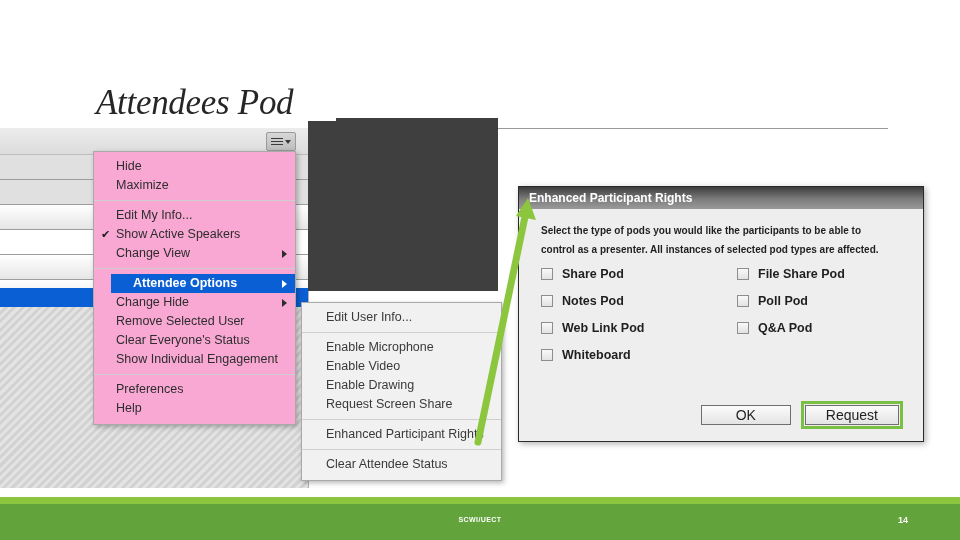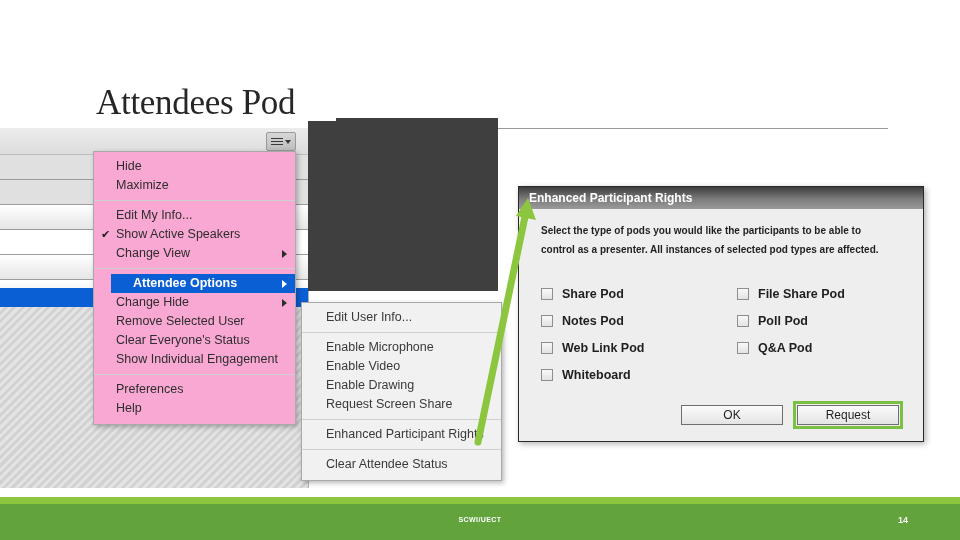--- a/index.html
+++ b/index.html
@@ -7,21 +7,21 @@
     width:960px;height:540px;overflow:hidden;background:#ffffff;
     font-family:"Liberation Sans",sans-serif;position:relative;
   }
   .stage{position:absolute;left:0;top:0;width:960px;height:540px;}
 
   
   #slide-title{
     position:absolute;left:96px;top:82px;
     font-family:"Liberation Serif",serif;
     font-size:35px;line-height:42px;color:#262626;
-    letter-spacing:-0.3px;white-space:nowrap;
+    letter-spacing:-0.3px;white-space:nowrap;font-style:italic;
   }
   #title-rule{
     position:absolute;left:498px;top:128px;width:390px;height:1px;
     background:#9a9a9a;
   }
 
   
   #pod-window{
     position:absolute;left:0px;top:128px;width:308px;height:360px;
     background:#e9e9e9;border-right:1px solid #b4b4b4;
@@ -109,35 +109,35 @@
     height:22px;line-height:22px;padding:0 10px;
     background:linear-gradient(#3d3d3d,#7c7c7c 55%,#9a9a9a);
     color:#ffffff;font-size:12px;font-weight:bold;
   }
   #dialog-body{padding:12px 22px 0 22px;}
   #dialog-desc{
     font-size:10px;font-weight:bold;color:#1f1f1f;line-height:19px;
     width:350px;
   }
   #checkbox-grid{
-    margin-top:28px;display:grid;grid-template-columns:196px 196px;
+    margin-top:8px;display:grid;grid-template-columns:196px 196px;
     row-gap:13px;
   }
   .cb-item{display:flex;align-items:center;font-size:12.5px;font-weight:bold;color:#1f1f1f;}
   .cb-box{
     width:12px;height:12px;margin-right:9px;
     background:linear-gradient(#f9f9f9,#e2e2e2);
     border:1px solid #8e8e8e;box-sizing:border-box;flex:0 0 auto;
   }
   #dialog-buttons{
     position:absolute;right:24px;bottom:16px;display:flex;gap:14px;align-items:center;
   }
   .dlg-btn{
-    min-width:48px;height:18px;line-height:18px;padding:0 26px;text-align:center;
-    font-size:12px;color:#1f1f1f;background:linear-gradient(#fbfbfb,#e4e4e4);
+    min-width:48px;height:18px;line-height:18px;padding:0 20px;text-align:center;
+    font-size:14px;color:#1f1f1f;background:linear-gradient(#fbfbfb,#e4e4e4);
     border:1px solid #6f6f6f;
   }
   .dlg-btn.focused{
     outline:3px solid #7ac143;outline-offset:1px;
   }
 
   
   #annotation-arrow{position:absolute;left:470px;top:190px;width:80px;height:260px;}
 
   

